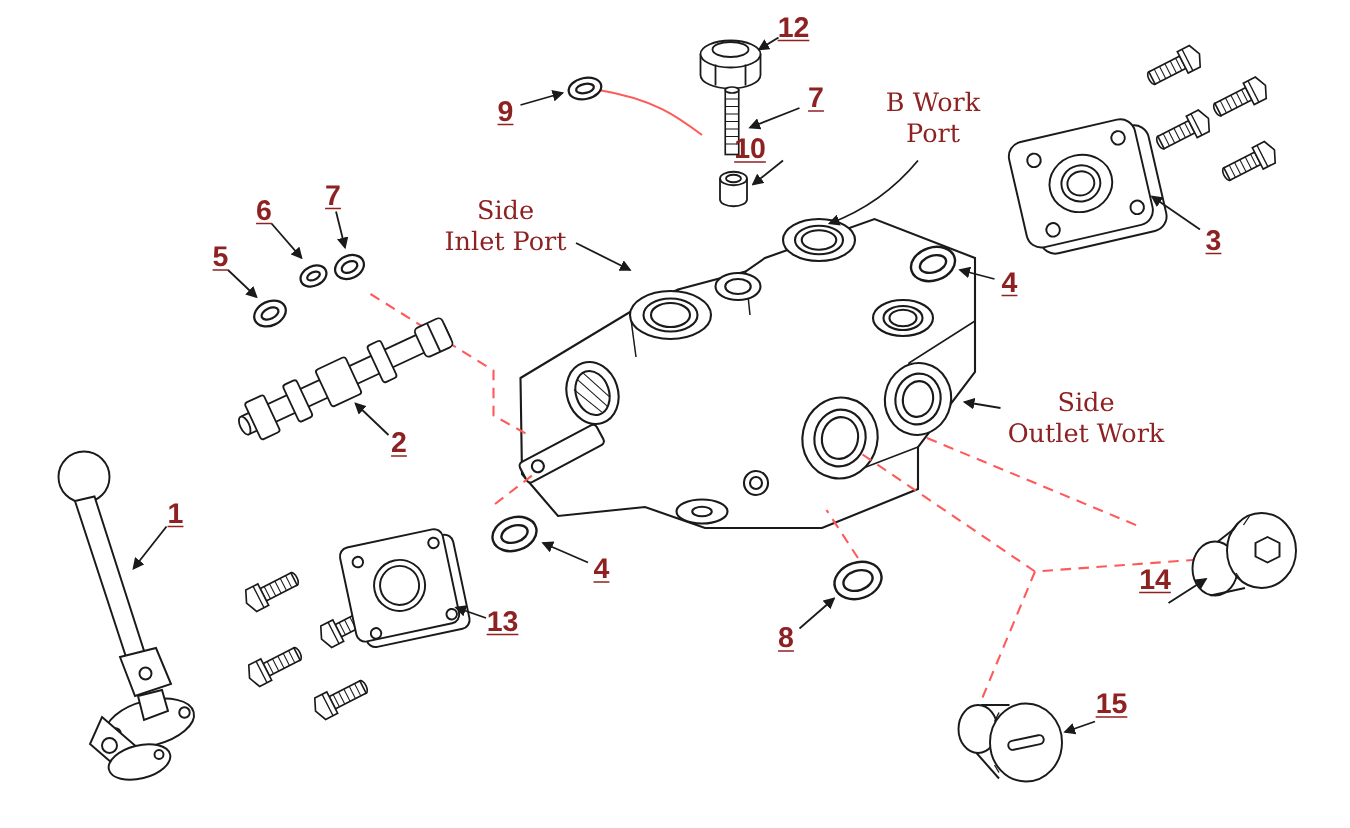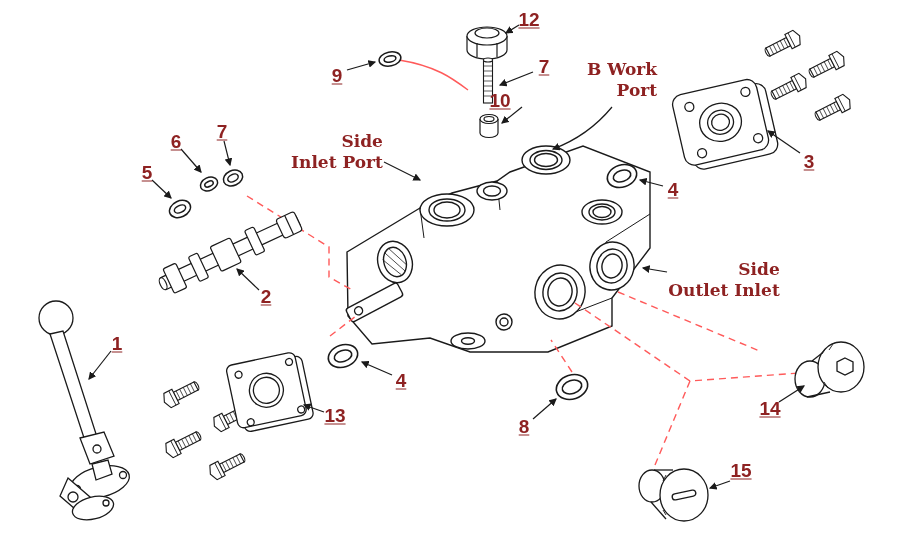--- a/index.html
+++ b/index.html
@@ -20,24 +20,24 @@
     line-height:1;
     text-decoration:underline;
     text-underline-offset:2px;
     white-space:nowrap;
     font-family:Liberation Sans, sans-serif;
   }
   .port-label{
     position:absolute;
     transform:translate(-50%,-50%);
     color:#8e2222;
-    font-weight:bold;
+    font-weight:normal;
     font-size:17px;
     line-height:1.25;
-    text-align:right;
+    text-align:center;
     white-space:nowrap;
     font-family:"DejaVu Serif", serif;
   }
 </style>
 </head>
 <body>
 
 <div class="stage">
 
   <svg width="900" height="552" viewBox="0 0 900 552">
@@ -289,29 +289,29 @@
   <div class="callout" style="left:401px;top:380px"><span>4</span></div>
   <div class="callout" style="left:147px;top:172px"><span>5</span></div>
   <div class="callout" style="left:176px;top:141px"><span>6</span></div>
   <div class="callout" style="left:222px;top:131px"><span>7</span></div>
   <div class="callout" style="left:524px;top:426px"><span>8</span></div>
   <div class="callout" style="left:337px;top:75px"><span>9</span></div>
   <div class="callout" style="left:500px;top:100px"><span>10</span></div>
   <div class="callout" style="left:544px;top:66px"><span>7</span></div>
   <div class="callout" style="left:529px;top:19px"><span>12</span></div>
   <div class="callout" style="left:335px;top:415px"><span>13</span></div>
-  <div class="callout" style="left:770px;top:408px"><span>14</span></div>
+  <div class="callout" style="left:770px;top:387px"><span>14</span></div>
   <div class="callout" style="left:741px;top:470px"><span>15</span></div>
 
   <div class="port-label" style="left:337px;top:152px">
     <div>Side</div>
     <div>Inlet Port</div>
   </div>
   <div class="port-label" style="left:622px;top:80px">
     <div>B Work</div>
     <div>Port</div>
   </div>
   <div class="port-label" style="left:724px;top:280px">
     <div>Side</div>
-    <div>Outlet Inlet</div>
+    <div>Outlet Work</div>
   </div>
 
 </div>
 
 </body></html>

